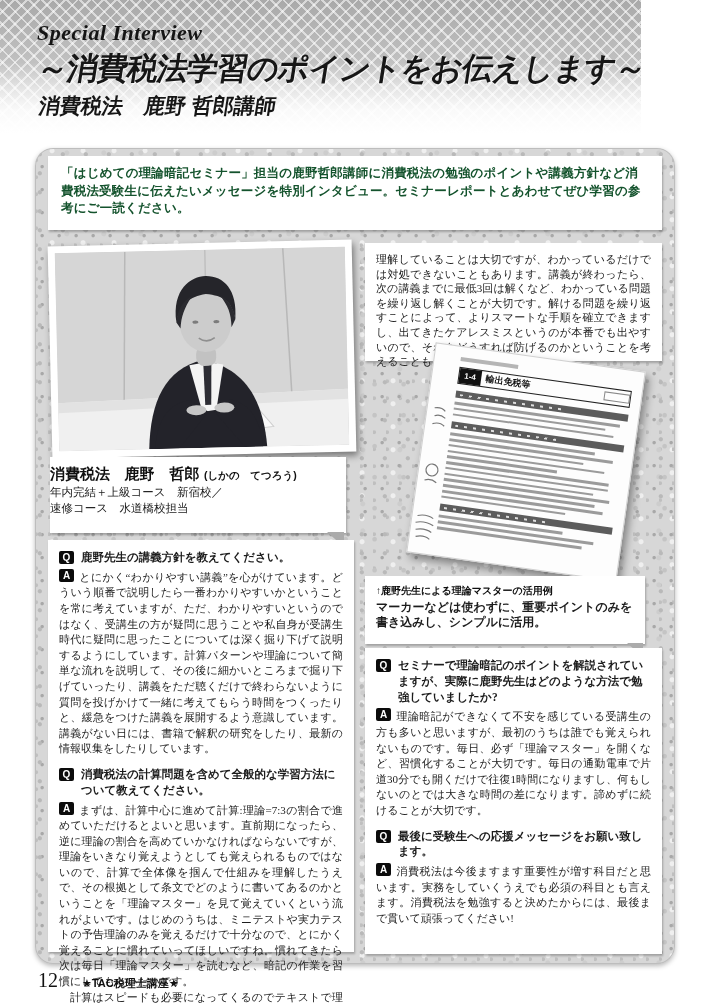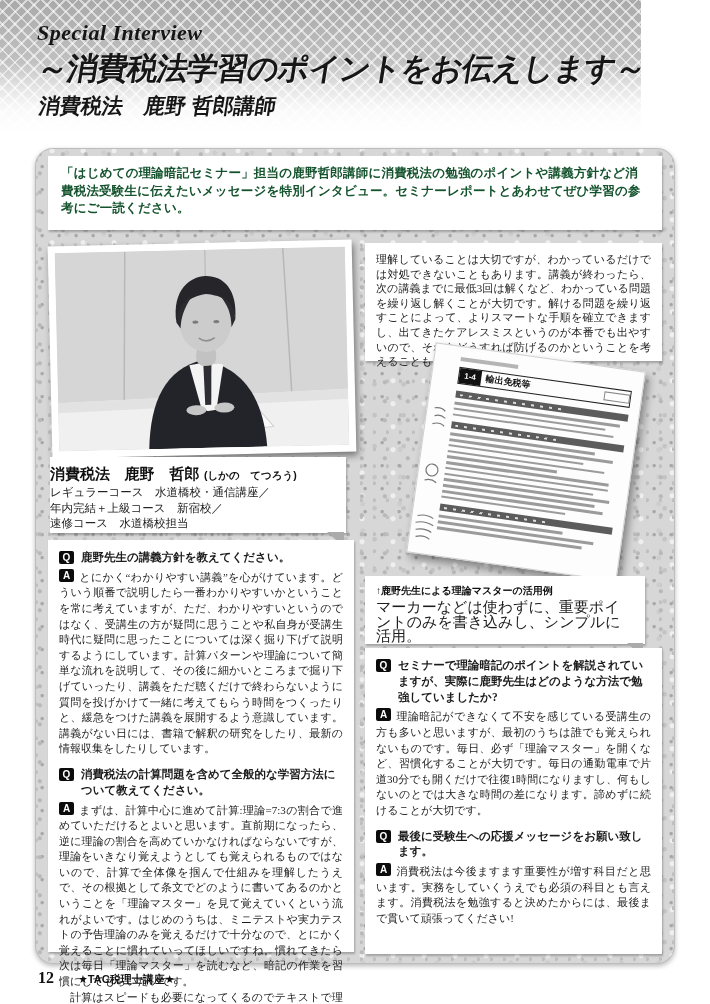--- a/index.html
+++ b/index.html
@@ -92,25 +92,25 @@
     background-size:60% 2px;background-repeat:no-repeat;background-position:4px center;}
   .ln{height:2.6px;background:#9b9b9b;margin:3.2px 0;}
   .scan-note{position:absolute;font-family:"DejaVu Serif",serif;color:#6f6f6f;font-size:8px;}
   .scan-note svg{display:block;}
 
   
   .scan-caption{left:330px;top:428px;width:280px;height:68px;padding:7px 11px;box-sizing:border-box;}
   .scan-caption::after{content:"";position:absolute;right:2px;bottom:-13px;width:0;height:0;
     border-top:14px solid #ababab;border-left:16px solid transparent;}
   .scap-title{font-size:10px;font-weight:bold;color:#0f0f0f;line-height:15px;}
-  .scap-body{font-family:"Liberation Serif","DejaVu Serif",serif;font-size:15px;line-height:14.5px;color:#1c1c1c;margin-top:2px;}
+  .scap-body{font-family:"Liberation Serif","DejaVu Serif",serif;font-size:12px;line-height:14.5px;color:#1c1c1c;margin-top:2px;font-weight:bold;}
 
   
   .footer{position:absolute;left:38px;top:969px;display:flex;align-items:baseline;}
-  .page-num{font-size:16px;font-weight:bold;color:#111;font-family:"Liberation Serif","DejaVu Serif",serif;}
+  .page-num{font-size:20px;font-weight:normal;color:#111;font-family:"Liberation Serif","DejaVu Serif",serif;}
   .footer-label{font-size:11px;font-weight:bold;color:#111;margin-left:24px;}
 </style>
 </head>
 <body>
 
 <div class="header">
   <div class="eyebrow">Special Interview</div>
   <div class="main-title">～消費税法学習のポイントをお伝えします～</div>
   <div class="sub-title">消費税法　鹿野 哲郎講師</div>
 </div>
@@ -161,21 +161,20 @@
       </svg>
     </div>
   </div>
 
   <div class="card caption-card">
     <div class="cap-name-row">
       <span class="cap-subject">消費税法</span>
       <span class="cap-name">鹿野　哲郎</span>
       <span class="cap-furigana">(しかの　てつろう)</span>
     </div>
-    <div class="cap-course">レギュラーコース　水道橋校・通信講座／</div>
     <div class="cap-course">年内完結＋上級コース　新宿校／</div>
     <div class="cap-course">速修コース　水道橋校担当</div>
   </div>
 
   <div class="card qa-card qa-left">
     <p class="q"><span class="badge">Q</span><span>鹿野先生の講義方針を教えてください。</span></p>
     <p class="a"><span class="badge">A</span><span>とにかく“わかりやすい講義”を心がけています。どういう順番で説明したら一番わかりやすいかということを常に考えていますが、ただ、わかりやすいというのではなく、受講生の方が疑問に思うことや私自身が受講生時代に疑問に思ったことについては深く掘り下げて説明するようにしています。計算パターンや理論について簡単な流れを説明して、その後に細かいところまで掘り下げていったり、講義をただ聴くだけで終わらないように質問を投げかけて一緒に考えてもらう時間をつくったりと、緩急をつけた講義を展開するよう意識しています。講義がない日には、書籍で解釈の研究をしたり、最新の情報収集をしたりしています。</span></p>
     <p class="q"><span class="badge">Q</span><span>消費税法の計算問題を含めて全般的な学習方法について教えてください。</span></p>
     <p class="a"><span class="badge">A</span><span>まずは、計算中心に進めて計算:理論=7:3の割合で進めていただけるとよいと思います。直前期になったら、逆に理論の割合を高めていかなければならないですが、理論をいきなり覚えようとしても覚えられるものではないので、計算で全体像を掴んで仕組みを理解したうえで、その根拠として条文でどのように書いてあるのかということを「理論マスター」を見て覚えていくという流れがよいです。はじめのうちは、ミニテストや実力テストの予告理論のみを覚えるだけで十分なので、とにかく覚えることに慣れていってほしいですね。慣れてきたら次は毎日「理論マスター」を読むなど、暗記の作業を習慣にしてもらいたいです。</span></p>
     <p class="a a-follow">計算はスピードも必要になってくるのでテキストで理解をしたら、反復して計算パターンを身につけてください。</p>

